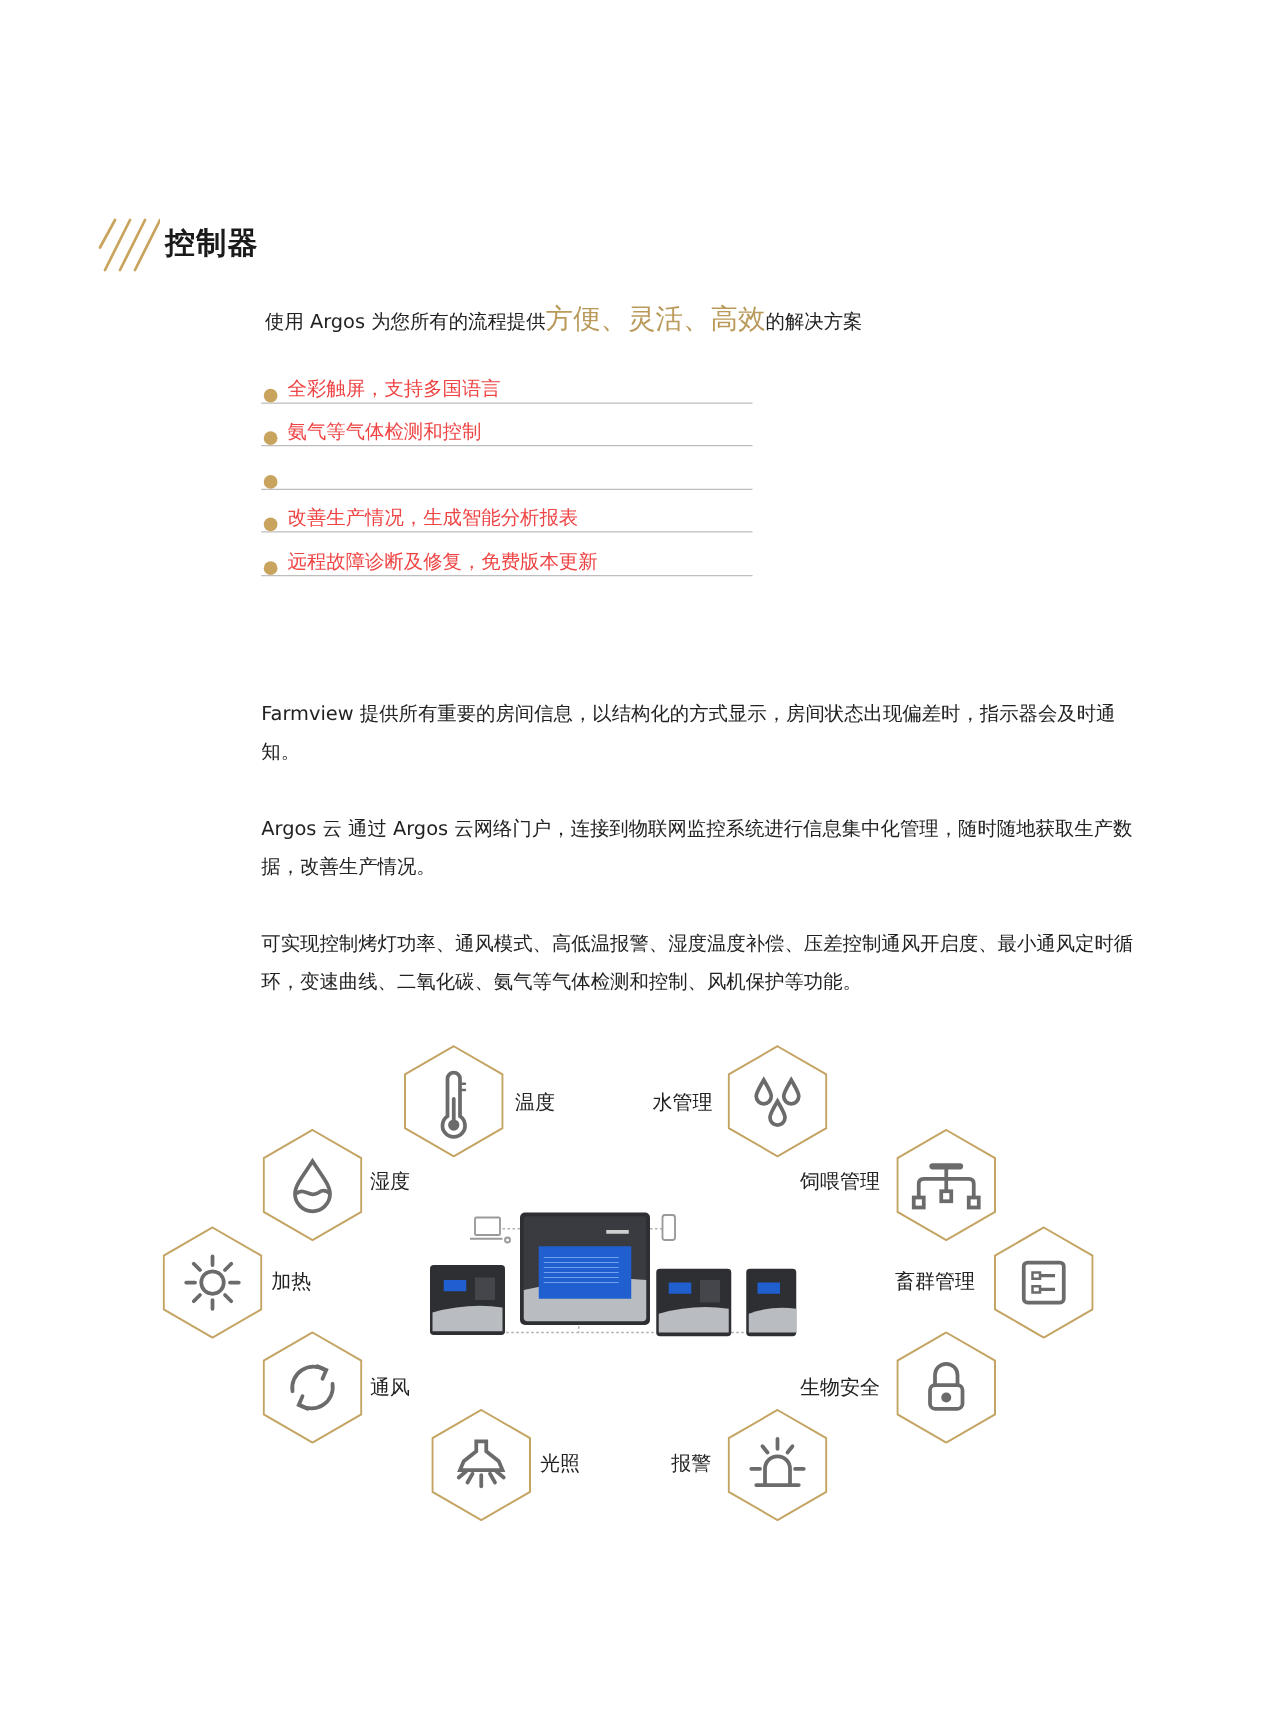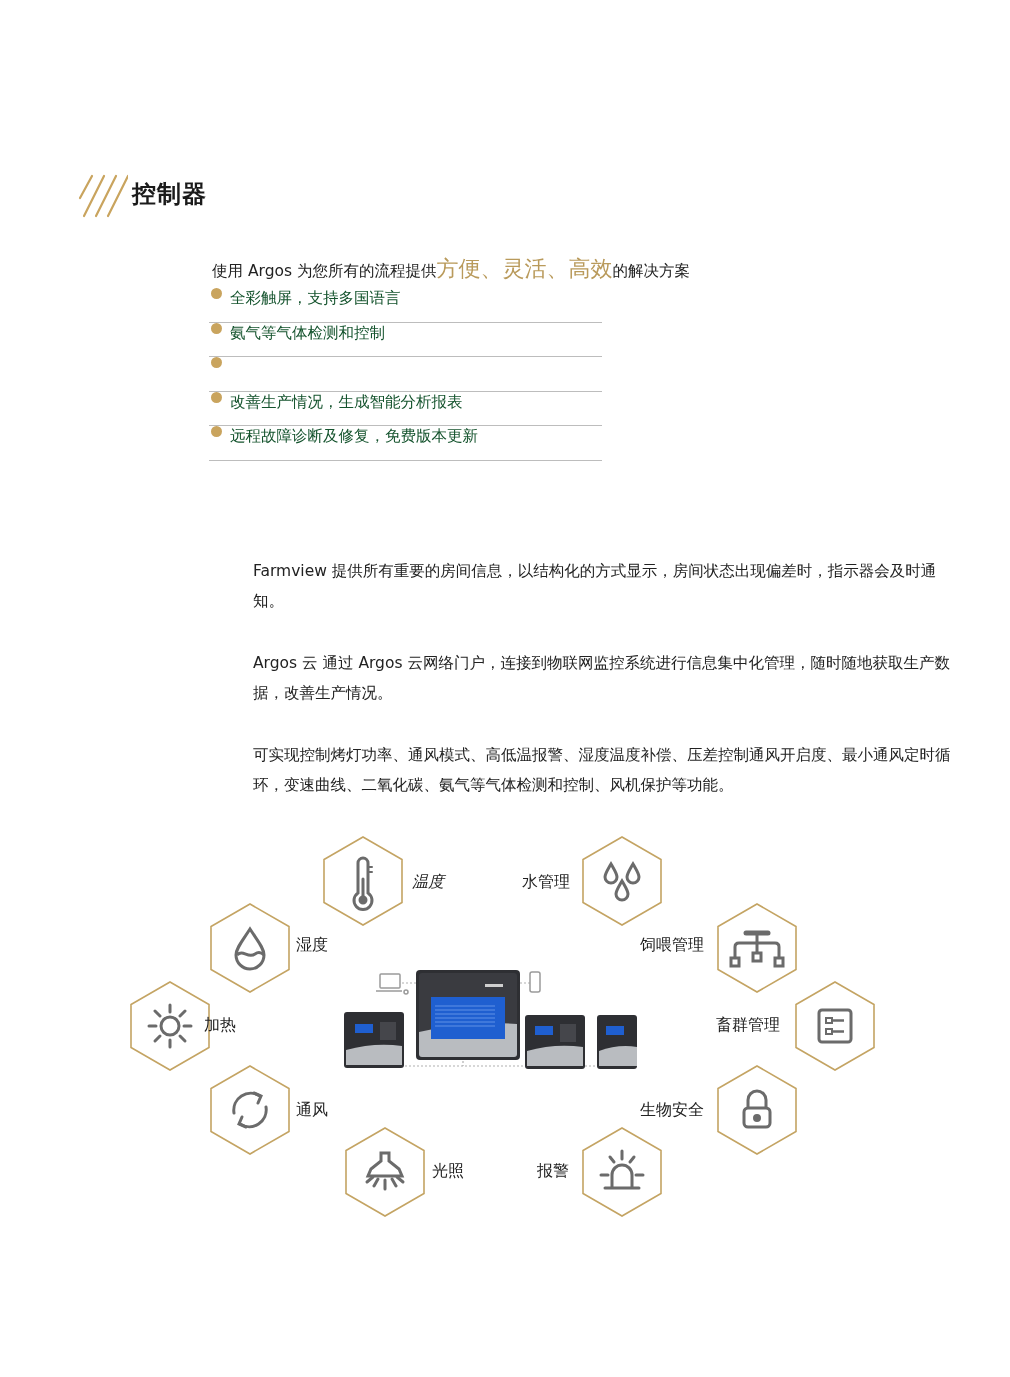--- a/index.html
+++ b/index.html
@@ -1,26 +1,26 @@
 <!DOCTYPE html>
 <html><head>
 <meta charset="utf-8">
 <style>
   html, body { margin:0; padding:0; background:#ffffff; }
   body { width:1010px; height:1377px; position:relative; overflow:hidden;
          font-family:"DejaVu Sans", "Liberation Sans", sans-serif; color:#1e1e1e; }
   .abs { position:absolute; }
   .slashes { left:78px; top:174px; width:50px; height:44px; }
   .title { left:132px; top:178px; font-size:24px; font-weight:bold; letter-spacing:1px; color:#1a1a1a; }
-  .tagline { left:212px; top:240px; font-size:15.5px; color:#222; white-space:nowrap;margin-top:14px; }
+  .tagline { left:212px; top:240px; font-size:15.5px; color:#222; white-space:nowrap; }
   .tagline .hl { color:#b99a5b; font-size:22px; }
   .features { left:209px; top:288px; width:393px; margin:0; padding:0; list-style:none; }
-  .features li { height:33.5px; border-bottom:1px solid #bdbdbd; display:flex; align-items:flex-start; font-size:15.5px; color:#14532d;font-family:Liberation Serif, serif; }
+  .features li { height:33.5px; border-bottom:1px solid #bdbdbd; display:flex; align-items:flex-end; font-size:15.5px; color:#ef4444;font-family:Liberation Serif, serif; }
   .features li .dot { width:11px; height:11px; border-radius:50%; background:#c9a45e; margin:0 8px 0 2px; flex:none; }
-  .para { left:209px; width:710px; font-size:15.5px; line-height:30px; color:#222;margin-left:44px; }
+  .para { left:209px; width:710px; font-size:15.5px; line-height:30px; color:#222; }
   .hex { position:absolute; }
   .hex-label { position:absolute; font-size:16px; color:#222; white-space:nowrap; }
   .dev { position:absolute; }
 </style>
 </head>
 <body>
 
 <svg class="abs slashes" viewBox="0 0 50 44">
   <g stroke="#c9a45e" stroke-width="2.2" stroke-linecap="round">
     <line x1="14" y1="2" x2="2" y2="24"></line>
@@ -64,21 +64,21 @@
 <svg class="hex" style="left:323px;top:836px;" width="80" height="90" viewBox="0 0 80 90">
   <polygon points="40,1 79,23.5 79,66.5 40,89 1,66.5 1,23.5" fill="none" stroke="#c4a463" stroke-width="1.6"></polygon>
   <g fill="none" stroke="#6b6b6b" stroke-width="3" stroke-linecap="round">
     <path d="M35,57 L35,27 a5,5 0 0 1 10,0 L45,57 a9,9 0 1 1 -10,0 Z"></path>
     <line x1="40" y1="43" x2="40" y2="60"></line>
     <circle cx="40" cy="64" r="3" fill="#6b6b6b"></circle>
     <line x1="45" y1="31" x2="49" y2="31" stroke-width="2"></line>
     <line x1="45" y1="36" x2="49" y2="36" stroke-width="2"></line>
   </g>
 </svg>
-<div class="hex-label" style="left:412px;top:872px;font-style:italic;">温度</div>
+<div class="hex-label" style="left:412px;top:872px;">温度</div>
 
 <svg class="hex" style="left:582px;top:836px;" width="80" height="90" viewBox="0 0 80 90">
   <polygon points="40,1 79,23.5 79,66.5 40,89 1,66.5 1,23.5" fill="none" stroke="#c4a463" stroke-width="1.6"></polygon>
   <g fill="none" stroke="#6b6b6b" stroke-width="3">
     <path d="M29,28 C25,35 23,38 23,41 a6,6 0 0 0 12,0 C35,38 33,35 29,28 Z"></path>
     <path d="M51,28 C47,35 45,38 45,41 a6,6 0 0 0 12,0 C57,38 55,35 51,28 Z"></path>
     <path d="M40,45 C36,52 34,55 34,58 a6,6 0 0 0 12,0 C46,55 44,52 40,45 Z"></path>
   </g>
 </svg>
 <div class="hex-label" style="left:522px;top:872px;">水管理</div>
@@ -112,21 +112,21 @@
     <line x1="40" y1="24" x2="40" y2="31"></line>
     <line x1="40" y1="59" x2="40" y2="66"></line>
     <line x1="19" y1="45" x2="26" y2="45"></line>
     <line x1="54" y1="45" x2="61" y2="45"></line>
     <line x1="25" y1="30" x2="30" y2="35"></line>
     <line x1="50" y1="55" x2="55" y2="60"></line>
     <line x1="55" y1="30" x2="50" y2="35"></line>
     <line x1="30" y1="55" x2="25" y2="60"></line>
   </g>
 </svg>
-<div class="hex-label" style="left:204px;top:1015px;">加热</div>
+<div class="hex-label" style="left:217px;top:1015px;">加热</div>
 
 <svg class="hex" style="left:795px;top:981px;" width="80" height="90" viewBox="0 0 80 90">
   <polygon points="40,1 79,23.5 79,66.5 40,89 1,66.5 1,23.5" fill="none" stroke="#c4a463" stroke-width="1.6"></polygon>
   <g fill="none" stroke="#6b6b6b" stroke-width="3">
     <rect x="24" y="29" width="32" height="32" rx="3"></rect>
     <rect x="31" y="37" width="6" height="5" stroke-width="2"></rect>
     <rect x="31" y="48" width="6" height="5" stroke-width="2"></rect>
     <line x1="37" y1="39.5" x2="49" y2="39.5" stroke-width="2.5"></line>
     <line x1="37" y1="50.5" x2="49" y2="50.5" stroke-width="2.5"></line>
   </g>

